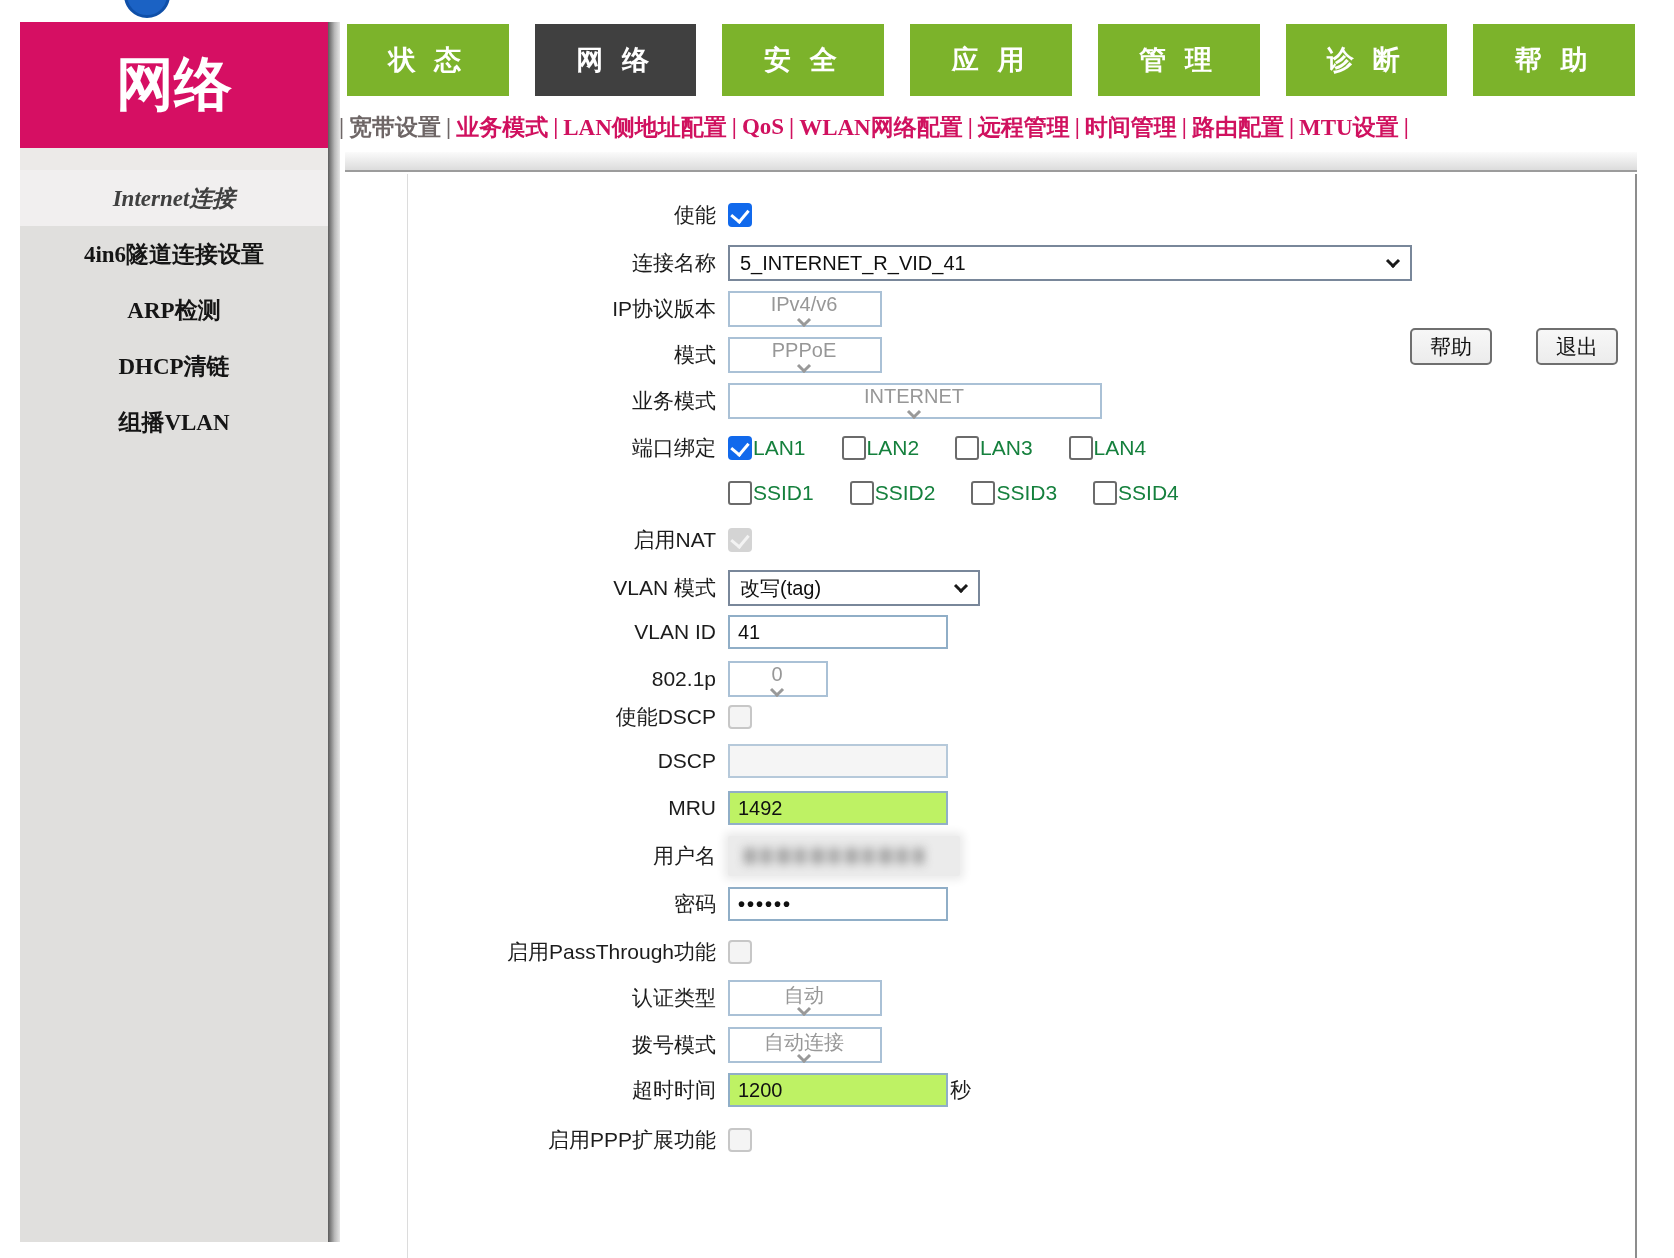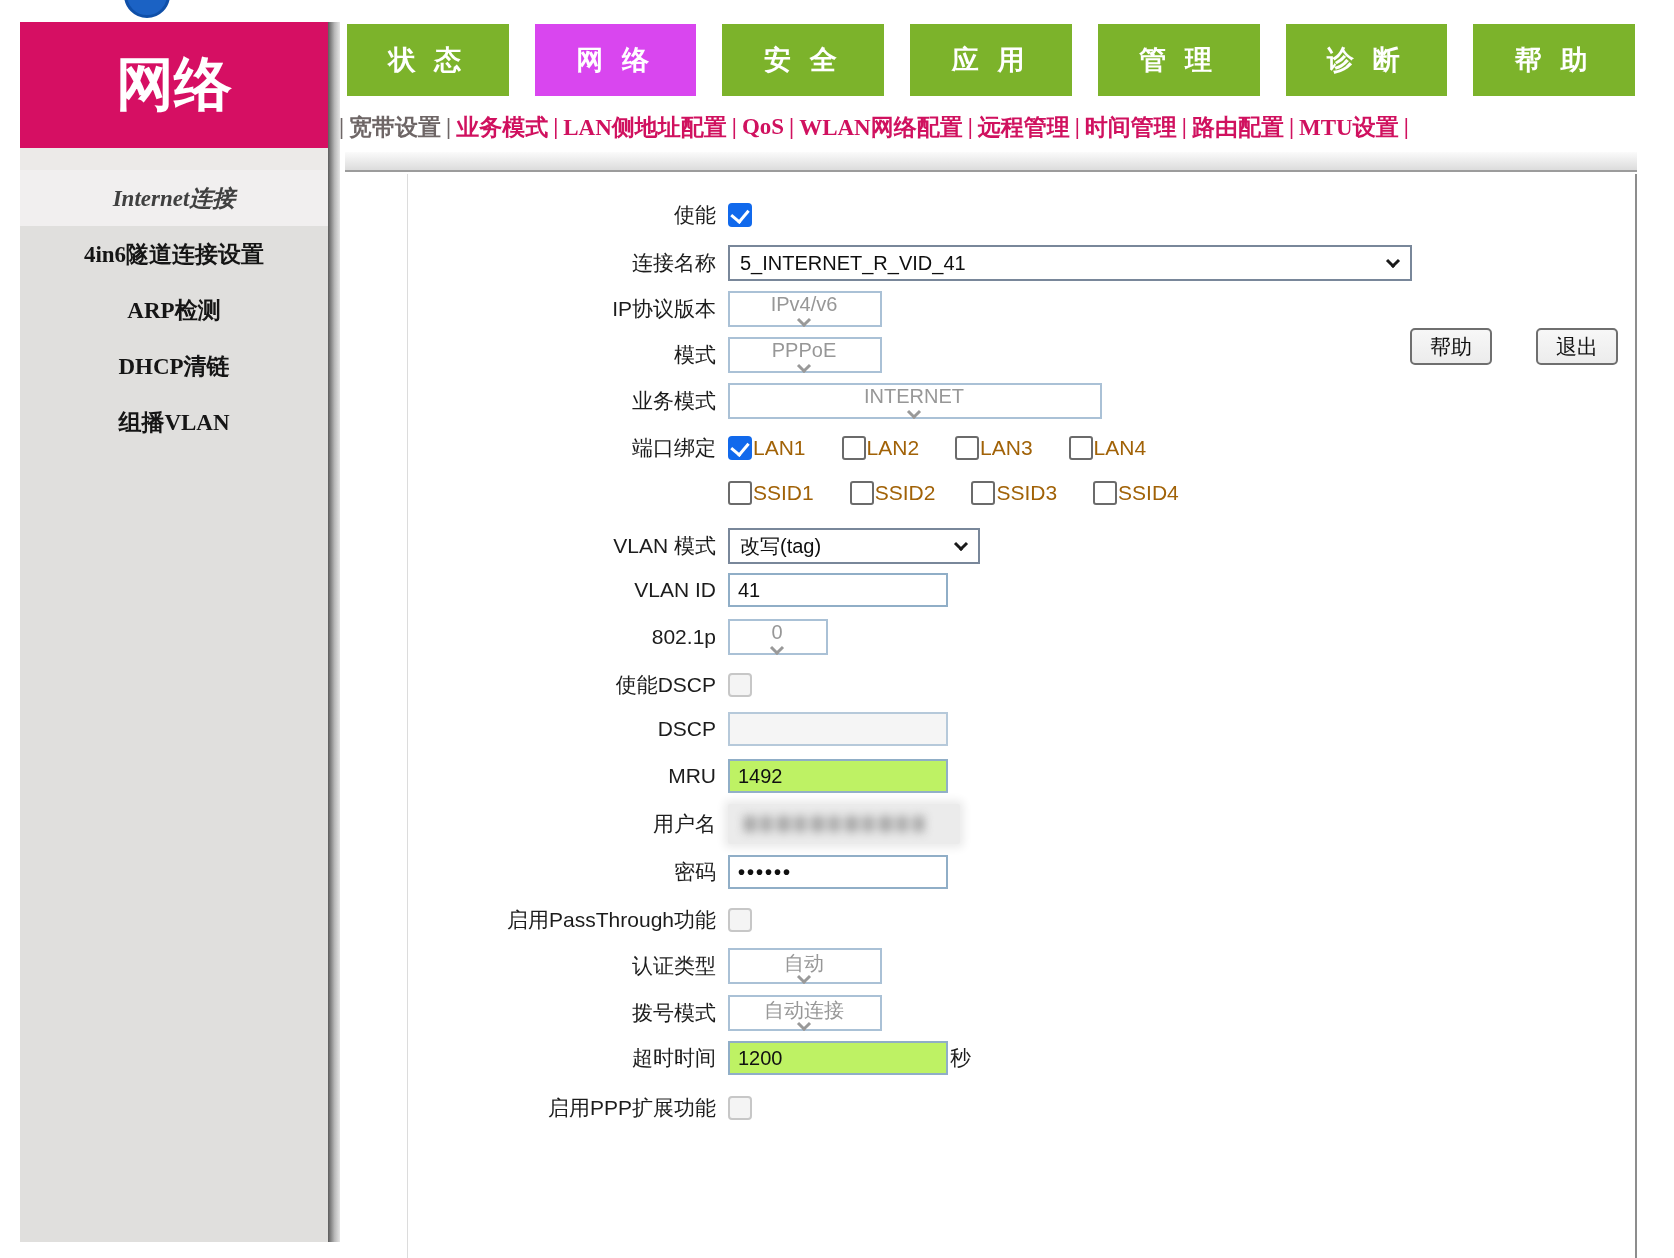--- a/index.html
+++ b/index.html
@@ -19,21 +19,21 @@
   .sidebar-spacer { height:22px; background:#eceae8; }
   .side-item { height:56px; display:flex; align-items:center; justify-content:center;
                font-family:"Liberation Serif", serif; font-weight:bold; font-size:23px; color:#151515;
                cursor:pointer; }
   .side-item.selected { background:#f1efef; color:#404040;font-style:italic; }
 
   
   .tabbar { position:absolute; left:347px; top:24px; width:1288px; height:72px; display:flex; gap:26px; }
   .tab { flex:1; background:#7cb32b; color:#ffffff; display:flex; align-items:center; justify-content:center;
          font-family:"Liberation Serif", serif; font-weight:bold; font-size:27px; letter-spacing:6px; cursor:pointer; }
-  .tab.active { background:#d946ef; }
+  .tab.active { background:#404040; }
 
   
   .subnav { position:absolute; left:337px; top:110px; width:1300px; height:34px;
             font-family:"Liberation Serif", serif; font-weight:bold; font-size:23px; color:#d0115f;
             display:flex; align-items:center; white-space:nowrap; }
   .subnav .sep { margin:0 2px; }
   .subnav .sublink { margin:0 3px; cursor:pointer; }
   .subnav .gray, .subnav .sep.gray { color:#6e6666; }
 
   
@@ -46,37 +46,37 @@
   
   .form { position:absolute; left:0; top:29px; width:1292px; }
   .frow { display:flex; align-items:center; }
   .flabel { width:383px; padding-right:12px; text-align:right; font-size:21px; color:#1c1c1c; flex:none; }
   .fctrl { display:flex; align-items:center; }
 
   
   .r1{height:24px;margin-bottom:18px}.r2{height:36px;margin-bottom:10px}.r3{height:36px;margin-bottom:10px}
   .r4{height:36px;margin-bottom:10px}.r5{height:36px;margin-bottom:16px}.r6{height:26px;margin-bottom:19px}
   .r7{height:26px;margin-bottom:22px}.r8{height:24px;margin-bottom:18px}.r9{height:36px;margin-bottom:9px}
-  .r10{height:34px;margin-bottom:12px}.r11{height:36px;margin-bottom:18px}.r12{height:24px;margin-bottom:15px}
+  .r10{height:34px;margin-bottom:12px}.r11{height:36px;margin-bottom:8px}.r12{height:24px;margin-bottom:15px}
   .r13{height:34px;margin-bottom:13px}.r14{height:34px;margin-bottom:11px}.r15{height:40px;margin-bottom:11px}
   .r16{height:34px;margin-bottom:19px}.r17{height:24px;margin-bottom:16px}.r18{height:36px;margin-bottom:11px}
   .r19{height:36px;margin-bottom:10px}.r20{height:34px;margin-bottom:21px}.r21{height:24px}
 
   
   .cb { width:24px; height:24px; border-radius:4px; display:inline-block; position:relative; flex:none; cursor:pointer; }
   .cb.checked { background:#1169ec; }
   .cb.checked::after { content:""; position:absolute; left:6px; top:3px; width:9px; height:13px;
                        border-right:3px solid #ffffff; border-bottom:3px solid #ffffff; transform:rotate(40deg); }
   .cb.unchecked { background:#ffffff; border:2px solid #6b6b6b; border-radius:3px; }
   .cb.dis-checked { background:#d4d4d4; cursor:default; }
   .cb.dis-checked::after { content:""; position:absolute; left:6px; top:3px; width:9px; height:13px;
                            border-right:3px solid #f3f3f3; border-bottom:3px solid #f3f3f3; transform:rotate(40deg); }
   .cb.dis-unchecked { background:#f4f4f4; border:2px solid #c7c7c7; border-radius:4px; cursor:default; }
   .cbgroup { display:flex; align-items:center; margin-right:36px; }
-  .cbl { font-size:21px; color:#a16207; margin-left:1px; }
+  .cbl { font-size:21px; color:#15803d; margin-left:1px; }
 
   
   .select { height:36px; background:#ffffff; display:flex; align-items:center; justify-content:space-between;
             padding:0 12px 0 10px; font-size:20px; }
   .select.dis { border:2px solid #aac1d6; color:#979797; cursor:default;flex-direction:column; }
   .select.en  { border:2px solid #79879a; color:#0f0f0f; cursor:pointer; }
   .chev { width:10px; height:10px; border-right:3px solid #999999; border-bottom:3px solid #999999;
           transform:rotate(45deg); margin-top:-5px; flex:none; }
   .select.en .chev { border-color:#1a1a1a; }
   .w684{width:684px}.w374{width:374px}.w252{width:252px}.w154{width:154px}.w100{width:100px}
@@ -241,20 +241,26 @@
             <span class="cb unchecked"></span>
             <span class="cbl">SSID3</span>
           </span>
         <span class="cbgroup">
             <span class="cb unchecked"></span>
             <span class="cbl">SSID4</span>
           </span>
       </div>
     </div>
 
+    <div class="frow r8">
+      <div class="flabel">启用NAT</div>
+      <div class="fctrl">
+          <span class="cb dis-checked"></span>
+        </div>
+    </div>
 
     <div class="frow r9">
       <div class="flabel">VLAN 模式</div>
       <div class="fctrl">
         <div class="select en w252">
           <span>改写(tag)</span>
           <span class="chev"></span>
         </div>
       </div>
     </div>

